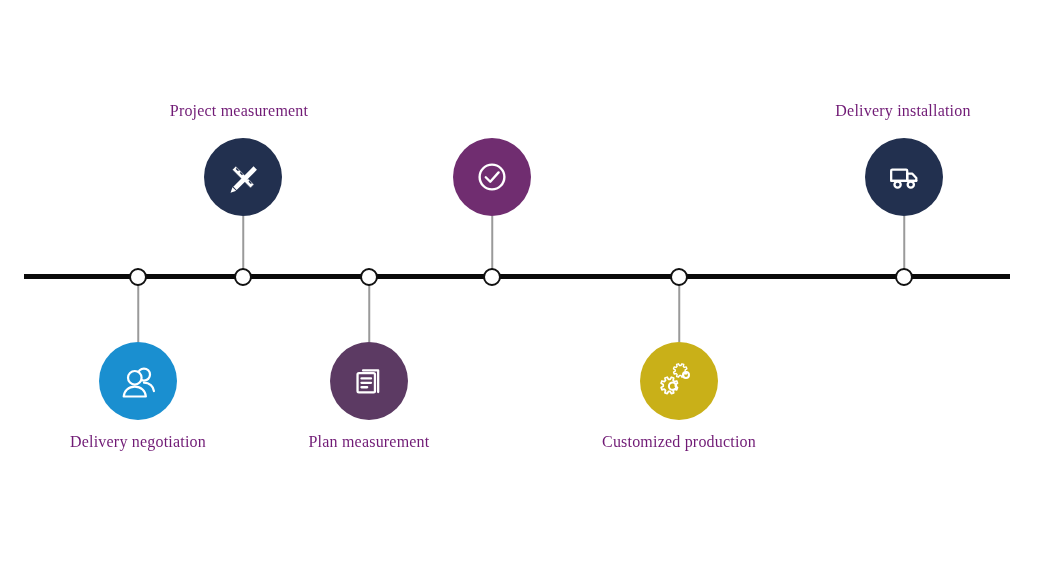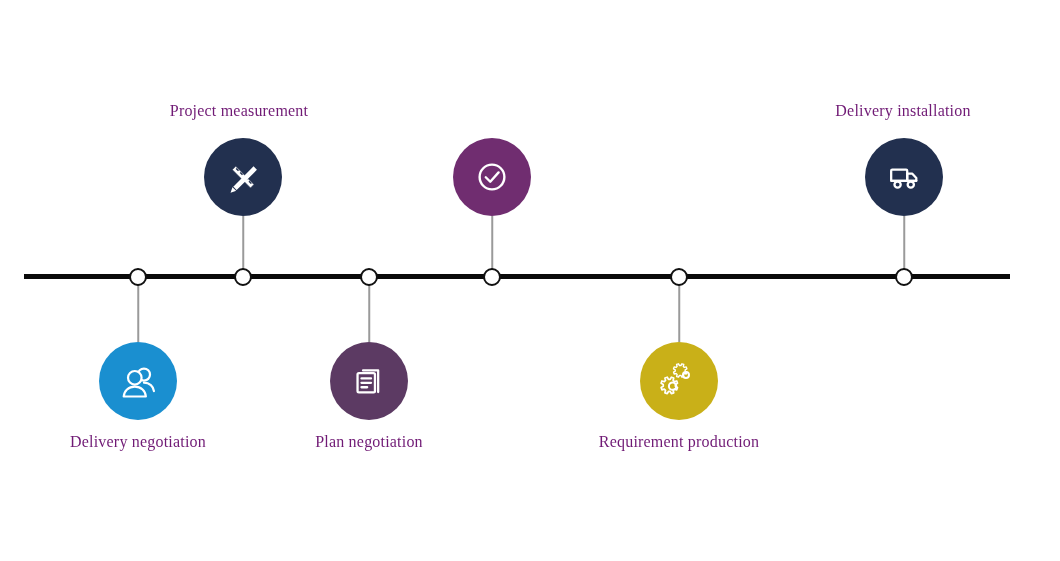--- a/index.html
+++ b/index.html
@@ -127,21 +127,21 @@
     <span>
       <svg viewBox="0 0 48 48" fill="none" stroke="#ffffff" stroke-width="2.5" stroke-linecap="round" stroke-linejoin="round">
         <path d="M17.5 12.5h16.5v23.5"></path>
         <rect x="11.5" y="15.5" width="19" height="21" rx="1.5"></rect>
         <line x1="15.8" y1="21.2" x2="26.2" y2="21.2"></line>
         <line x1="15.8" y1="26.0" x2="26.2" y2="26.0"></line>
         <line x1="15.8" y1="30.8" x2="22.0" y2="30.8"></line>
       </svg>
     </span>
   </div>
-  <div class="caption" style="left:369px; top:433px;">Plan negotiation</div>
+  <div class="caption" style="left:369px; top:433px;">Plan measurement</div>
 
   <div class="stem" style="left:492px; top:216px; height:58px;"></div>
   <div class="node" style="left:492px;"></div>
   <div class="disc" style="left:492px; top:177px; background:#702d70;">
     <span>
       <svg viewBox="0 0 48 48" fill="none" stroke="#ffffff" stroke-width="2.6" stroke-linecap="round" stroke-linejoin="round">
         <circle cx="24" cy="24" r="13.5"></circle>
         <path d="M17.2 24.3l4.9 4.9 9.1-10.2"></path>
       </svg>
     </span>
@@ -154,21 +154,21 @@
       <svg viewBox="0 0 48 48" fill="none" stroke="#ffffff" stroke-width="2.2" stroke-linecap="round" stroke-linejoin="round">
 
         <path d="M18.6 21.0l1.0-3.0 3.0 0.8 1.6-1.6-0.8-3.0 3.0-1.0 1.5 2.7 2.2 0 1.5-2.7 3.0 1.0-0.8 3.0 1.6 1.6 3.0-0.8 1.0 3.0-2.7 1.5 0 2.2 2.7 1.5-1.0 3.0-3.0-0.8-1.6 1.6 0.8 3.0-3.0 1.0-1.5-2.7-2.2 0-1.5 2.7-3.0-1.0 0.8-3.0-1.6-1.6-3.0 0.8-1.0-3.0 2.7-1.5 0-2.2z" transform="translate(-11.5,8.5) scale(0.86)"></path>
         <circle cx="17.0" cy="29.6" r="4.0"></circle>
 
         <path d="M18.6 21.0l1.0-3.0 3.0 0.8 1.6-1.6-0.8-3.0 3.0-1.0 1.5 2.7 2.2 0 1.5-2.7 3.0 1.0-0.8 3.0 1.6 1.6 3.0-0.8 1.0 3.0-2.7 1.5 0 2.2 2.7 1.5-1.0 3.0-3.0-0.8-1.6 1.6 0.8 3.0-3.0 1.0-1.5-2.7-2.2 0-1.5 2.7-3.0-1.0 0.8-3.0-1.6-1.6-3.0 0.8-1.0-3.0 2.7-1.5 0-2.2z" transform="translate(5.0,-4.0) scale(0.70)"></path>
         <circle cx="31.6" cy="17.4" r="3.3"></circle>
       </svg>
     </span>
   </div>
-  <div class="caption" style="left:679px; top:433px;">Requirement production</div>
+  <div class="caption" style="left:679px; top:433px;">Customized production</div>
 
   <div class="stem" style="left:904px; top:216px; height:58px;"></div>
   <div class="node" style="left:904px;"></div>
   <div class="disc" style="left:904px; top:177px; background:#22304f;">
     <span>
       <svg viewBox="0 0 48 48" fill="none" stroke="#ffffff" stroke-width="2.5" stroke-linecap="round" stroke-linejoin="round">
         <rect x="10.0" y="16.0" width="17.5" height="12.2" rx="1.2"></rect>
         <path d="M27.5 20.4h5.6l4.3 4.6v3.2h-9.9z"></path>
         <line x1="10.0" y1="28.2" x2="37.4" y2="28.2"></line>
         <circle cx="17.0" cy="32.3" r="3.4"></circle>

